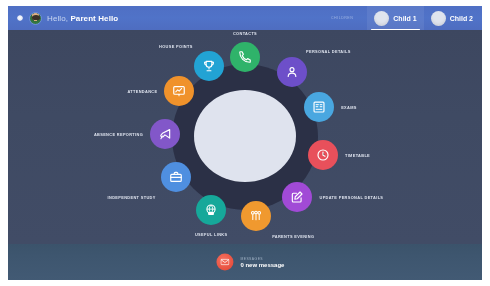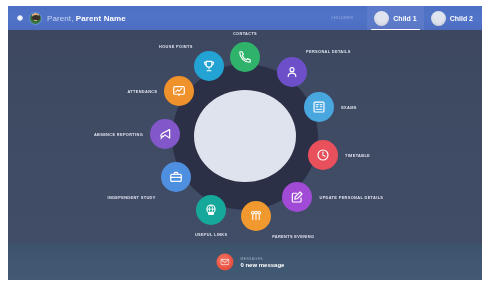--- a/index.html
+++ b/index.html
@@ -97,21 +97,21 @@
   <div class="header">
 
     <div class="hdr-left">
       <span class="gear">
         <svg width="8" height="8" viewBox="0 0 16 16">
           <path fill="#ffffff" d="M8 5.2A2.8 2.8 0 1 0 8 10.8 2.8 2.8 0 0 0 8 5.2zm0 4.2a1.4 1.4 0 1 1 0-2.8 1.4 1.4 0 0 1 0 2.8z"></path>
           <path fill="#ffffff" d="M14 6.9l-1.3-.2a4.9 4.9 0 0 0-.5-1.2l.8-1-1.5-1.5-1 .8a4.9 4.9 0 0 0-1.2-.5L9.1 2H6.9l-.2 1.3a4.9 4.9 0 0 0-1.2.5l-1-.8L3 4.5l.8 1a4.9 4.9 0 0 0-.5 1.2L2 6.9v2.2l1.3.2c.1.4.3.8.5 1.2l-.8 1 1.5 1.5 1-.8c.4.2.8.4 1.2.5l.2 1.3h2.2l.2-1.3c.4-.1.8-.3 1.2-.5l1 .8 1.5-1.5-.8-1c.2-.4.4-.8.5-1.2l1.3-.2z" opacity=".85"></path>
         </svg>
       </span>
       <span class="avatar-sm"></span>
-      <span class="hello"><span>Parent, </span><b>Parent Name</b></span>
+      <span class="hello"><span>Hello, </span><b>Parent Hello</b></span>
     </div>
 
     <div class="hdr-right">
       <span class="children-lbl">CHILDREN</span>
 
       <div class="child-tab active">
         <span class="child-av"></span>
         <span class="child-name">Child 1</span>
       </div>
 

